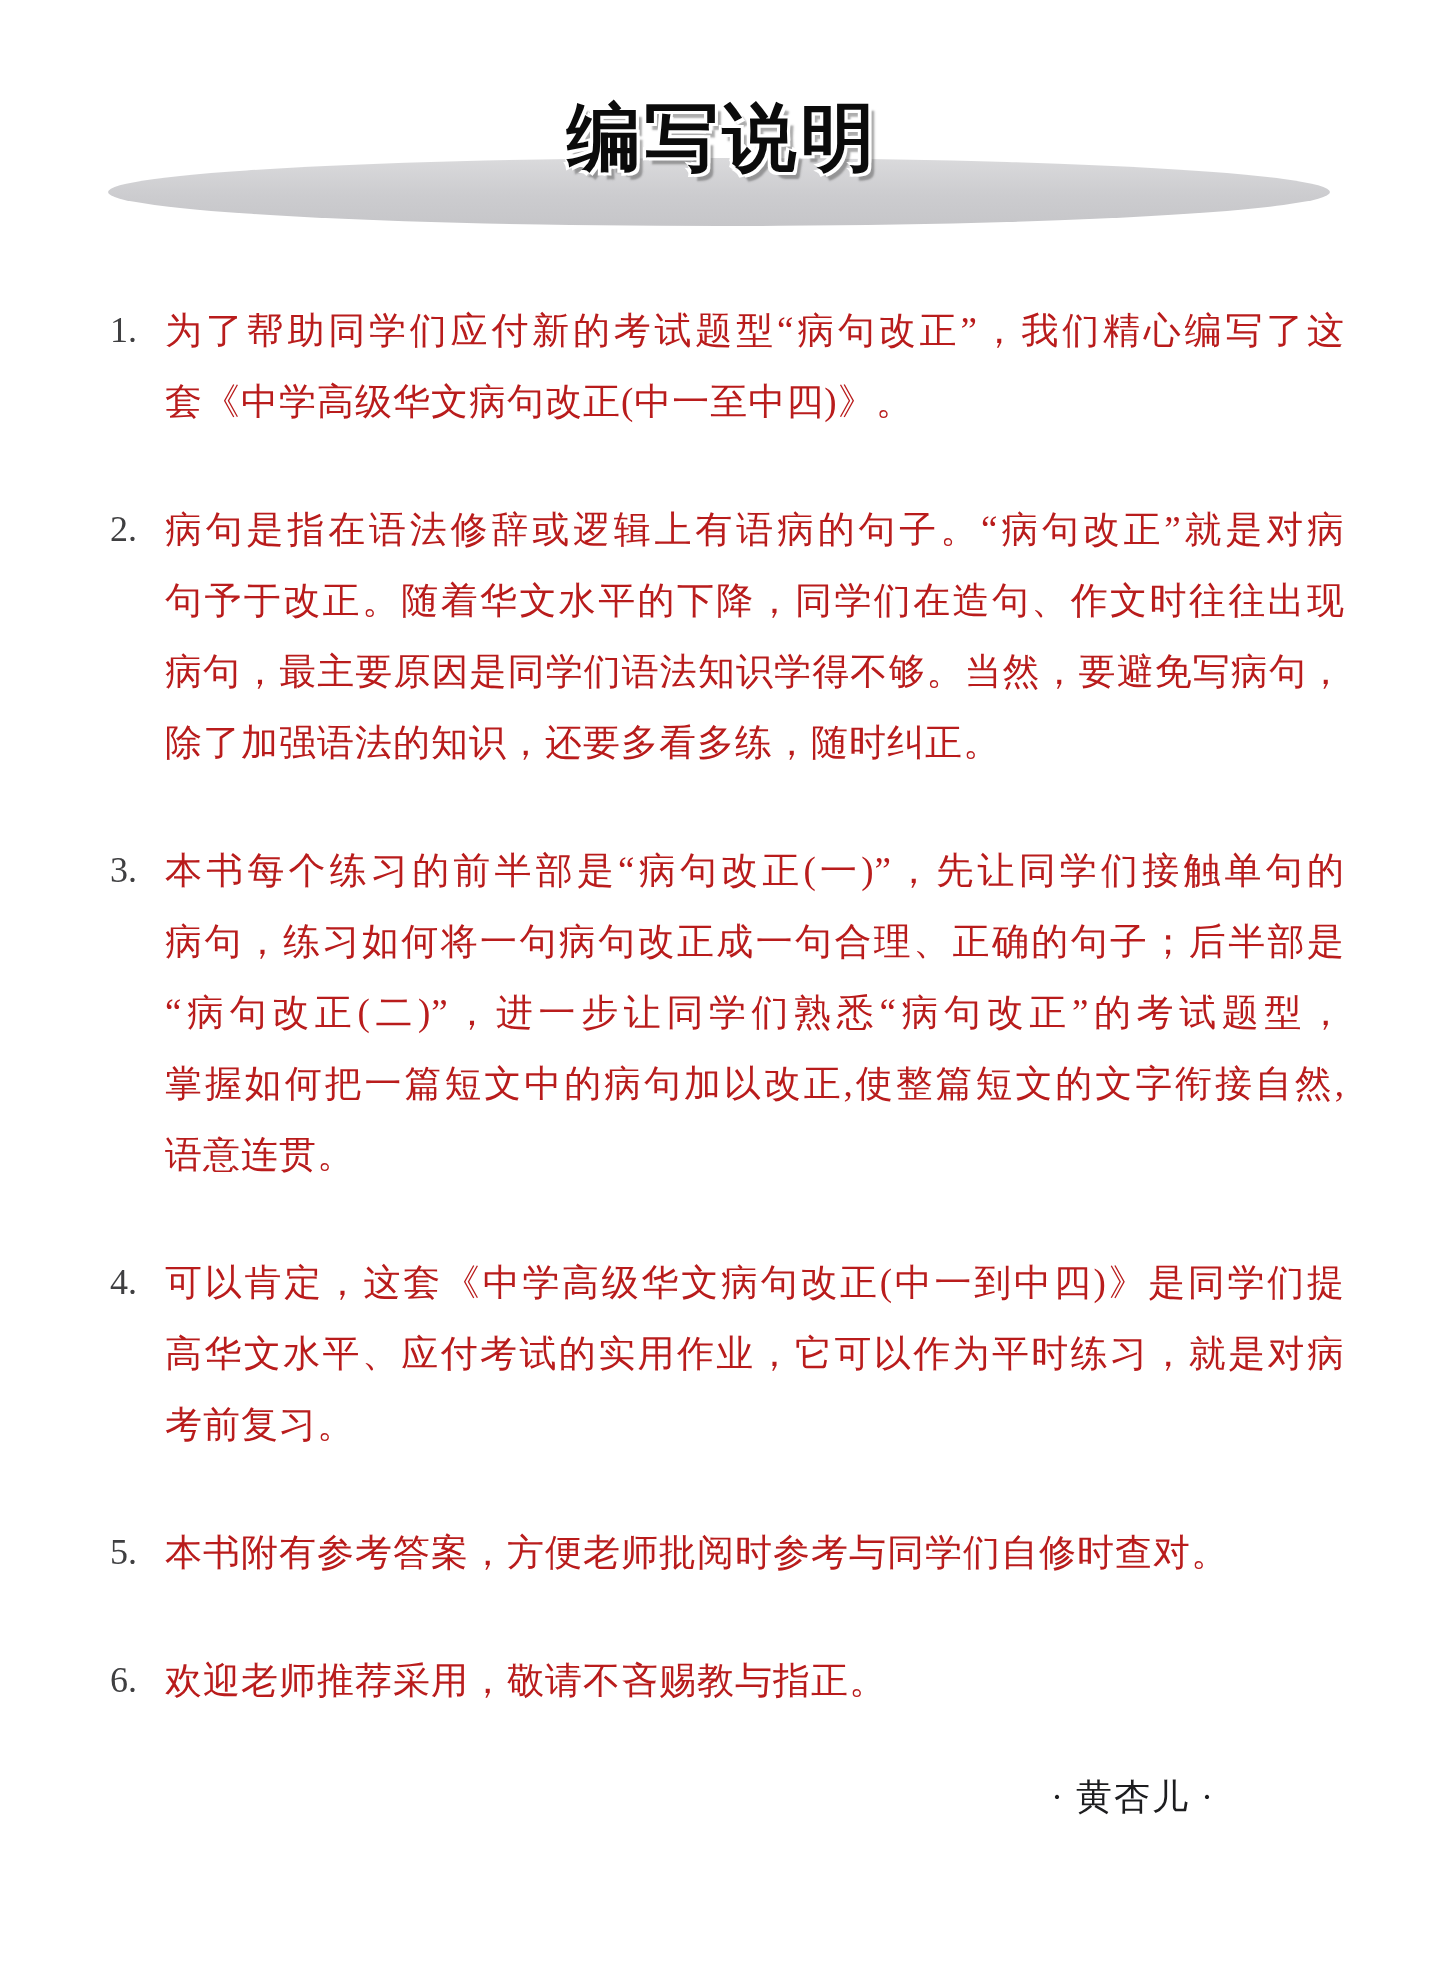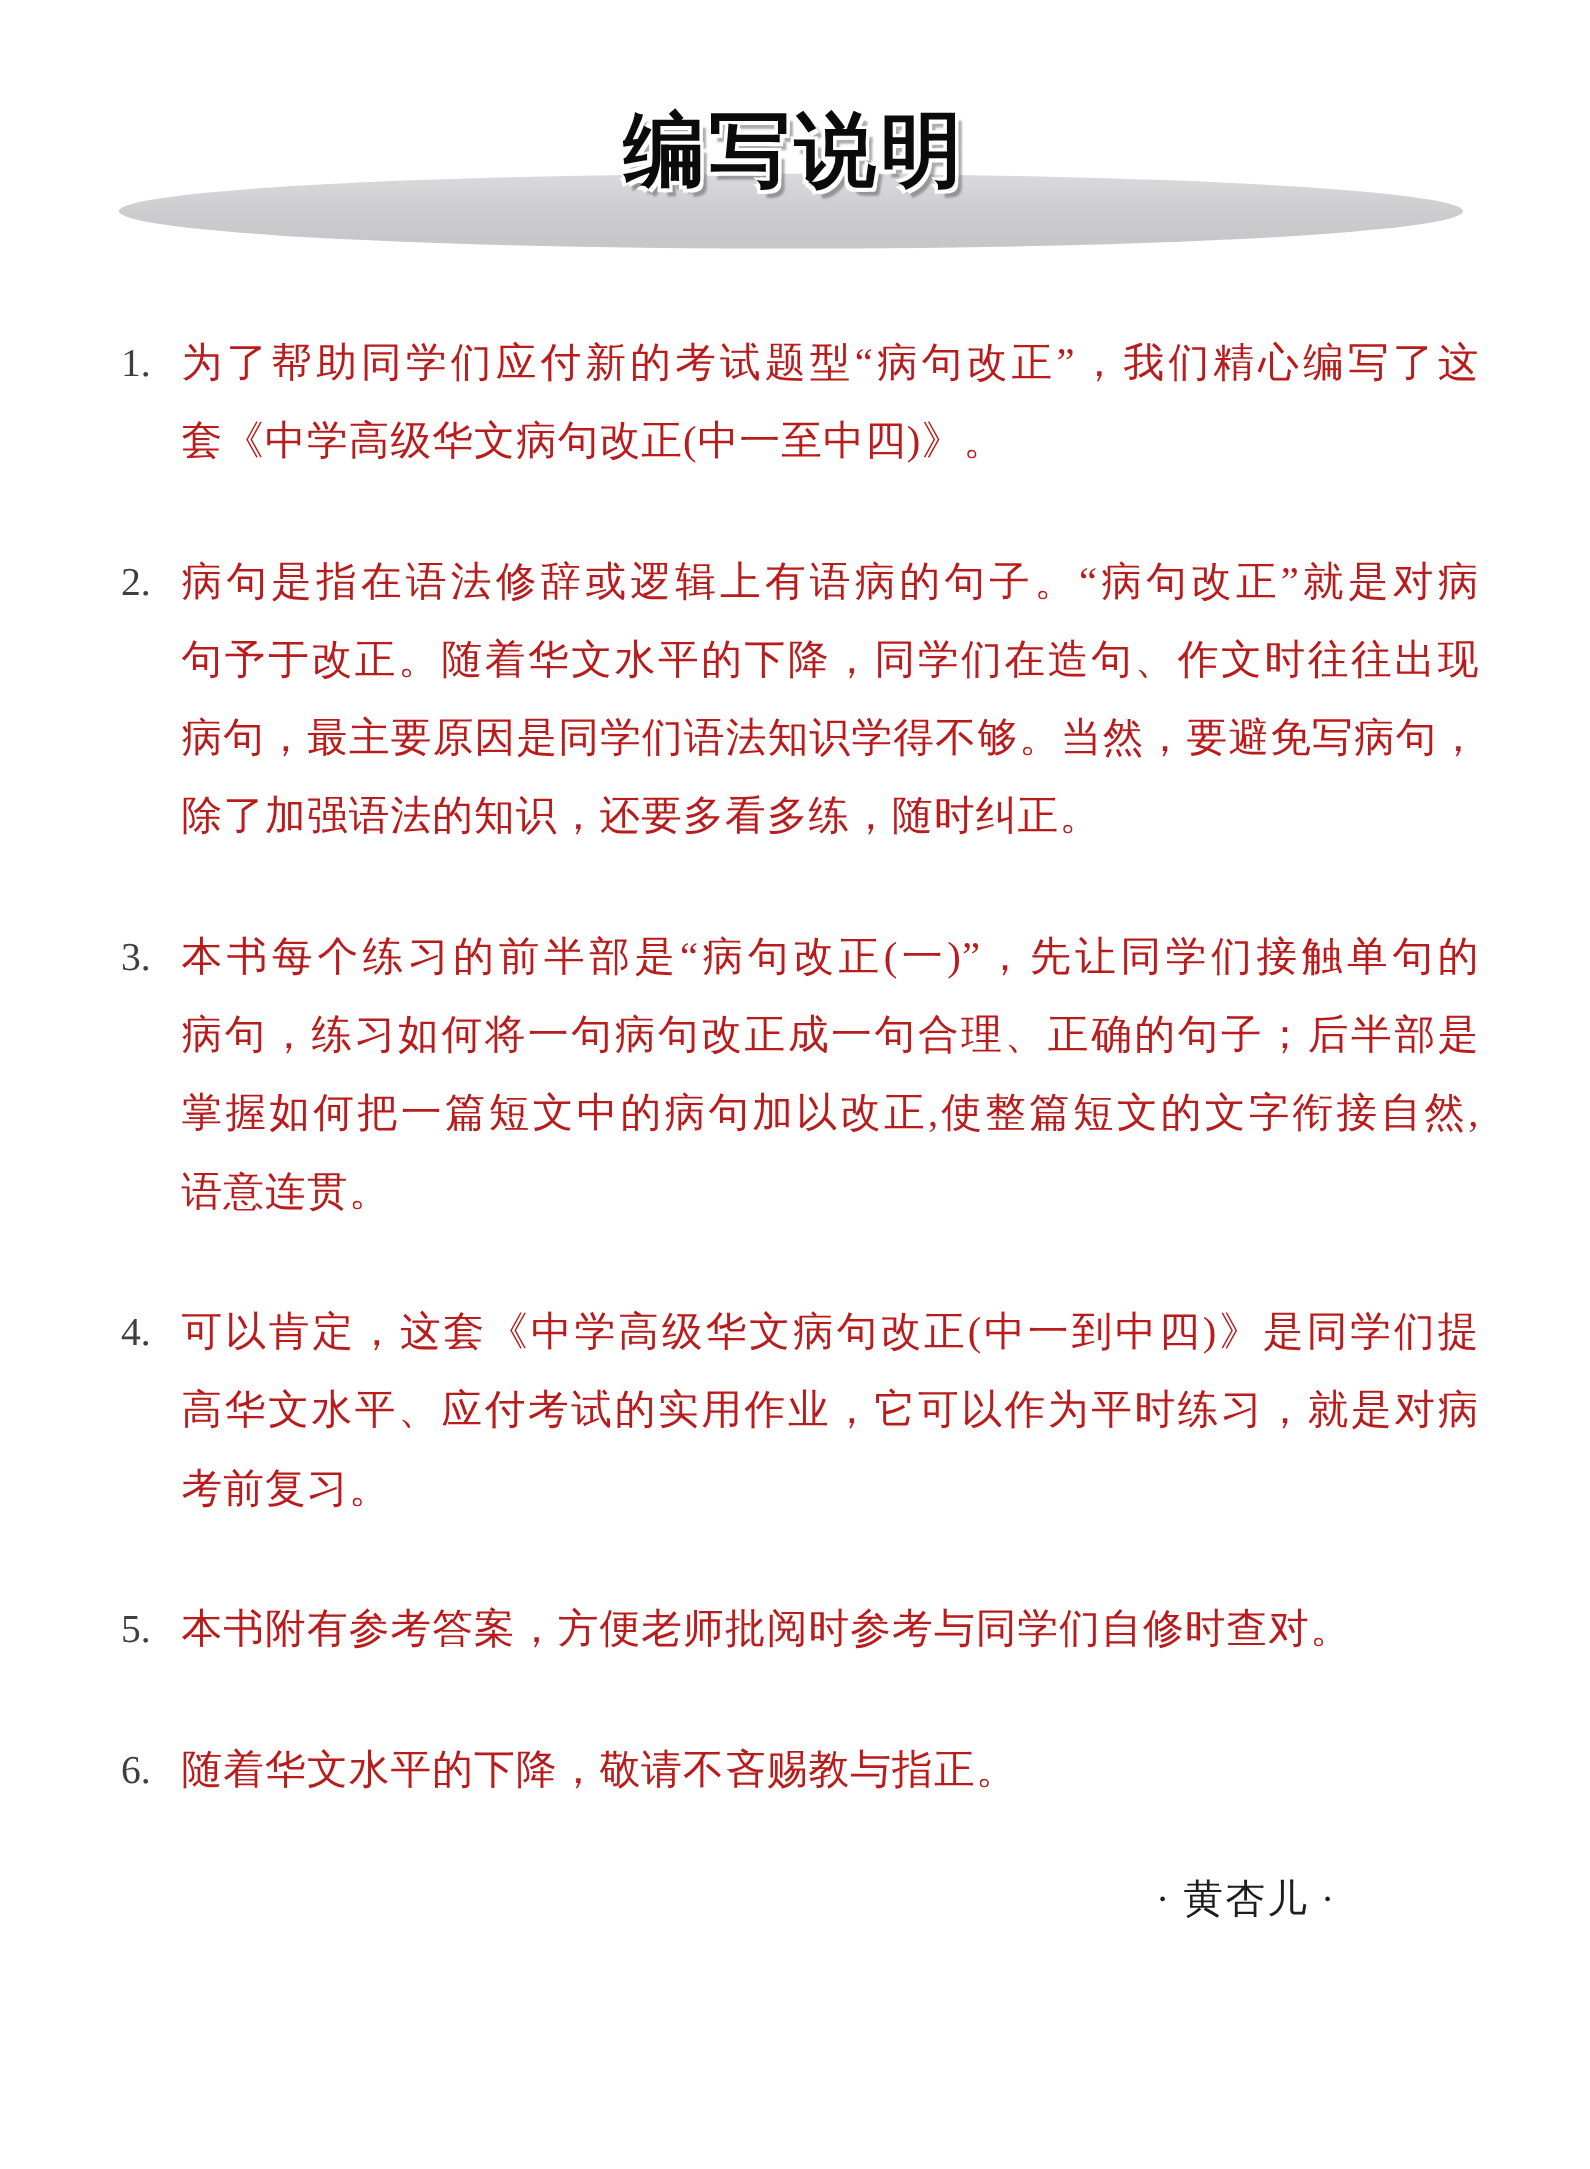--- a/index.html
+++ b/index.html
@@ -118,20 +118,21 @@
         <div class="line">病句，最主要原因是同学们语法知识学得不够。当然，要避免写病句，</div>
         <div class="line last">除了加强语法的知识，还要多看多练，随时纠正。</div>
       </div>
     </div>
 
     <div class="item">
       <div class="num">3.</div>
       <div class="lines">
         <div class="line">本书每个练习的前半部是“病句改正(一)”，先让同学们接触单句的</div>
         <div class="line">病句，练习如何将一句病句改正成一句合理、正确的句子；后半部是</div>
+        <div class="line">“病句改正(二)”，进一步让同学们熟悉“病句改正”的考试题型，</div>
         <div class="line">掌握如何把一篇短文中的病句加以改正,使整篇短文的文字衔接自然,</div>
         <div class="line last">语意连贯。</div>
       </div>
     </div>
 
     <div class="item">
       <div class="num">4.</div>
       <div class="lines">
         <div class="line">可以肯定，这套《中学高级华文病句改正(中一到中四)》是同学们提</div>
         <div class="line">高华文水平、应付考试的实用作业，它可以作为平时练习，就是对病</div>
@@ -142,21 +143,21 @@
     <div class="item">
       <div class="num">5.</div>
       <div class="lines">
         <div class="line last">本书附有参考答案，方便老师批阅时参考与同学们自修时查对。</div>
       </div>
     </div>
 
     <div class="item">
       <div class="num">6.</div>
       <div class="lines">
-        <div class="line last">随着华文水平的下降，敬请不吝赐教与指正。</div>
+        <div class="line last">欢迎老师推荐采用，敬请不吝赐教与指正。</div>
       </div>
     </div>
 
     <div class="signature">· 黄杏儿 ·</div>
 
   </div>
 
 </div>
 
 </body></html>

